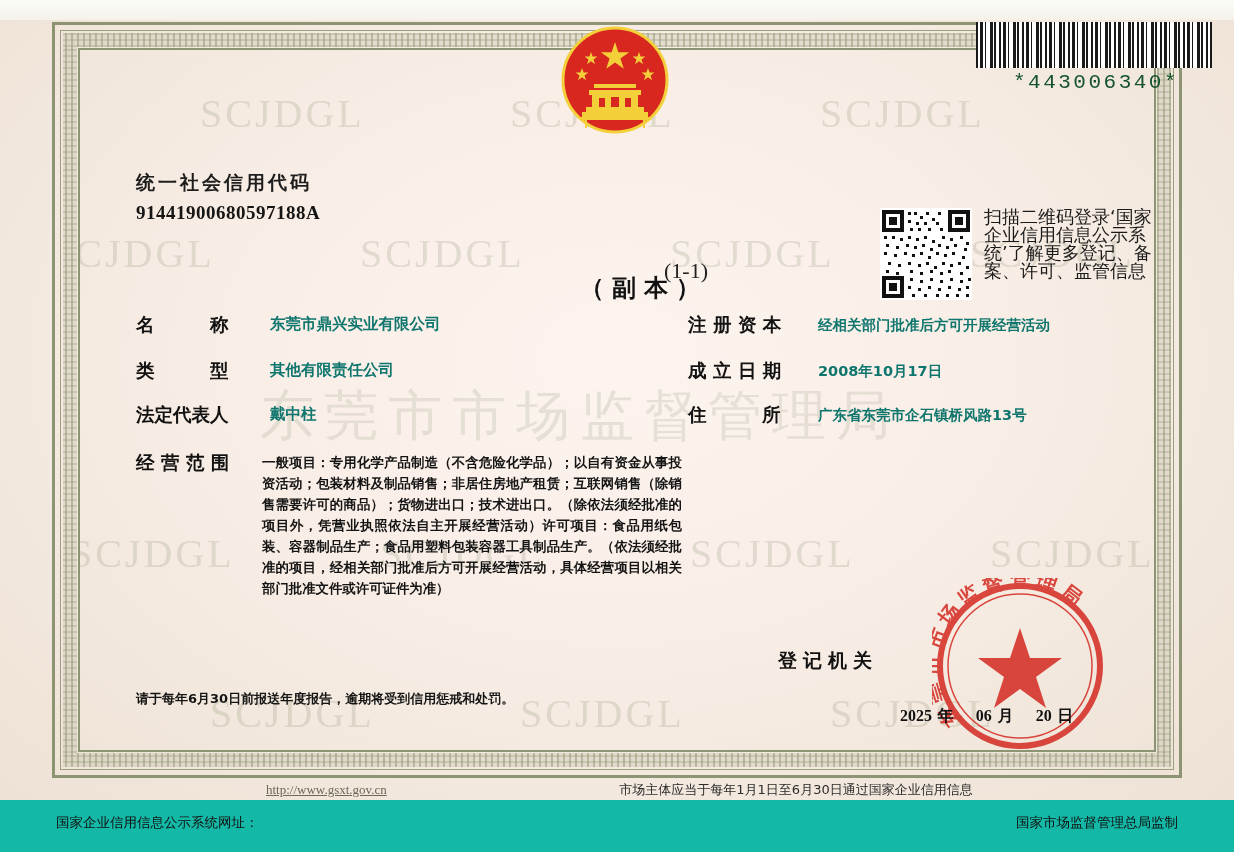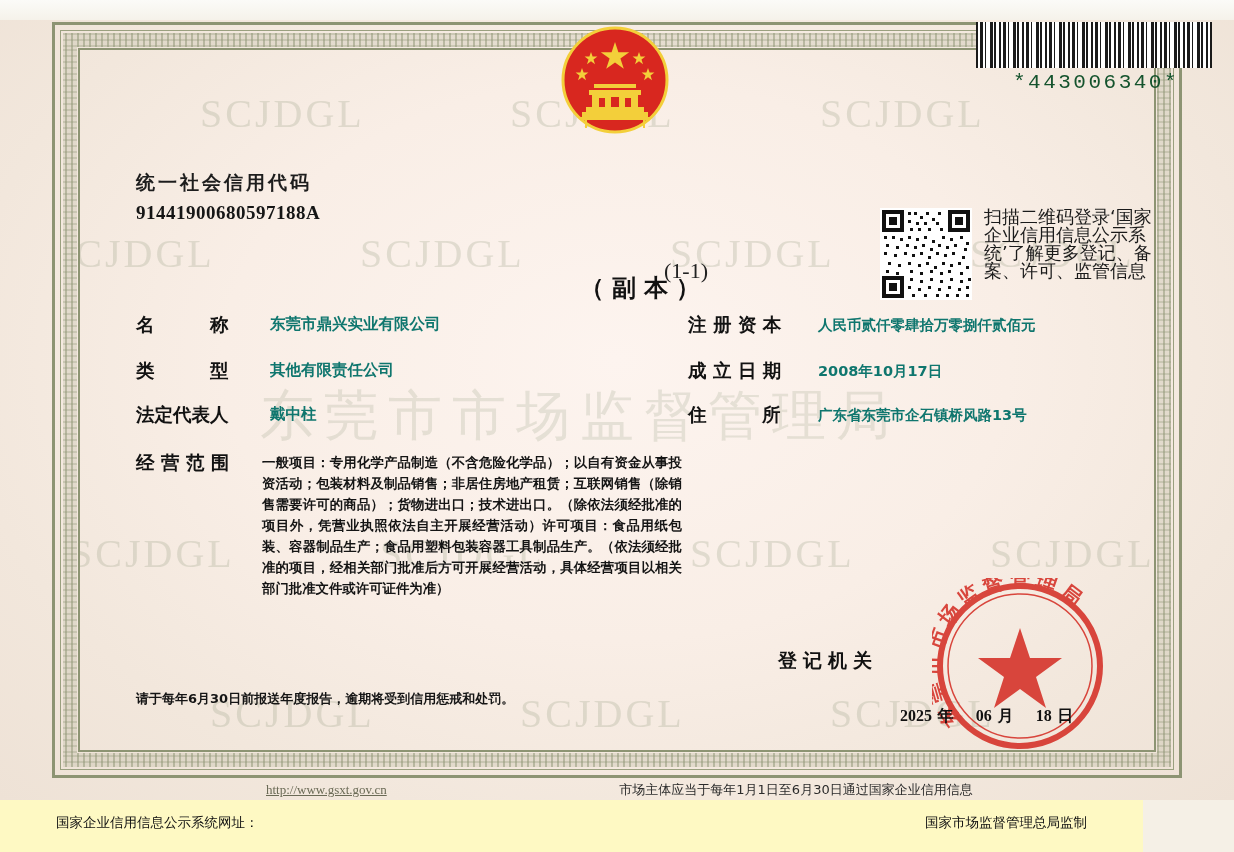--- a/index.html
+++ b/index.html
@@ -287,22 +287,22 @@
     font-size: 13px;
     line-height: 19px;
     color: #2b2b2b;
     text-align: center;
   }
 
   
   .footer {
     position: absolute;
     left: 0; top: 800px;
-    width: 1143px; height: 52px;
-    background: #fef9c3;
+    width: 1234px; height: 52px;
+    background: #14b8a6;
   }
   .footer-left {
     position: absolute;
     left: 56px; top: 14px;
     font-size: 13.5px;
     color: #111;
   }
   .footer-right {
     position: absolute;
     right: 56px; top: 14px;
@@ -493,21 +493,21 @@
   <div class="lbl cn" style="left:136px; top:358px;">类　　　型</div>
   <div class="val cn" style="left:262px; top:360px;">其他有限责任公司</div>
 
   <div class="lbl cn" style="left:136px; top:402px;">法定代表人</div>
   <div class="val cn" style="left:262px; top:404px;">戴中柱</div>
 
   <div class="lbl cn" style="left:136px; top:450px;">经 营 范 围</div>
   <div class="scope-text cn">一般项目：专用化学产品制造（不含危险化学品）；以自有资金从事投资活动；包装材料及制品销售；非居住房地产租赁；互联网销售（除销售需要许可的商品）；货物进出口；技术进出口。（除依法须经批准的项目外，凭营业执照依法自主开展经营活动）许可项目：食品用纸包装、容器制品生产；食品用塑料包装容器工具制品生产。（依法须经批准的项目，经相关部门批准后方可开展经营活动，具体经营项目以相关部门批准文件或许可证件为准）</div>
 
   <div class="lbl cn" style="left:688px; top:312px;">注 册 资 本</div>
-  <div class="val val-small cn" style="left:810px; top:316px;">人民币贰仟零肆拾万零捌仟贰佰元</div>
+  <div class="val val-small cn" style="left:810px; top:316px;">经相关部门批准后方可开展经营活动</div>
 
   <div class="lbl cn" style="left:688px; top:358px;">成 立 日 期</div>
   <div class="val val-small cn" style="left:810px; top:362px;">2008年10月17日</div>
 
   <div class="lbl cn" style="left:688px; top:402px;">住　　　所</div>
   <div class="val val-small cn" style="left:810px; top:406px;">广东省东莞市企石镇桥风路13号</div>
 
   <div class="reg-auth cn">登记机关</div>
 
   <div class="seal">
@@ -524,21 +524,21 @@
     </svg>
   </div>
 
   <div class="date-line cn">
     <span class="num">2025</span>
     <span>年</span>
     &nbsp;&nbsp;
     <span class="num">06</span>
     <span>月</span>
     &nbsp;&nbsp;
-    <span class="num">18</span>
+    <span class="num">20</span>
     <span>日</span>
   </div>
 
   <div class="note1 cn">请于每年6月30日前报送年度报告，逾期将受到信用惩戒和处罚。</div>
 
   <div class="gsxt">http://www.gsxt.gov.cn</div>
   <div class="annual-note cn">市场主体应当于每年1月1日至6月30日通过国家企业信用信息公示系统报送公示年度报告</div>
 
   <div class="footer">
     <div class="footer-left cn">国家企业信用信息公示系统网址：</div>

